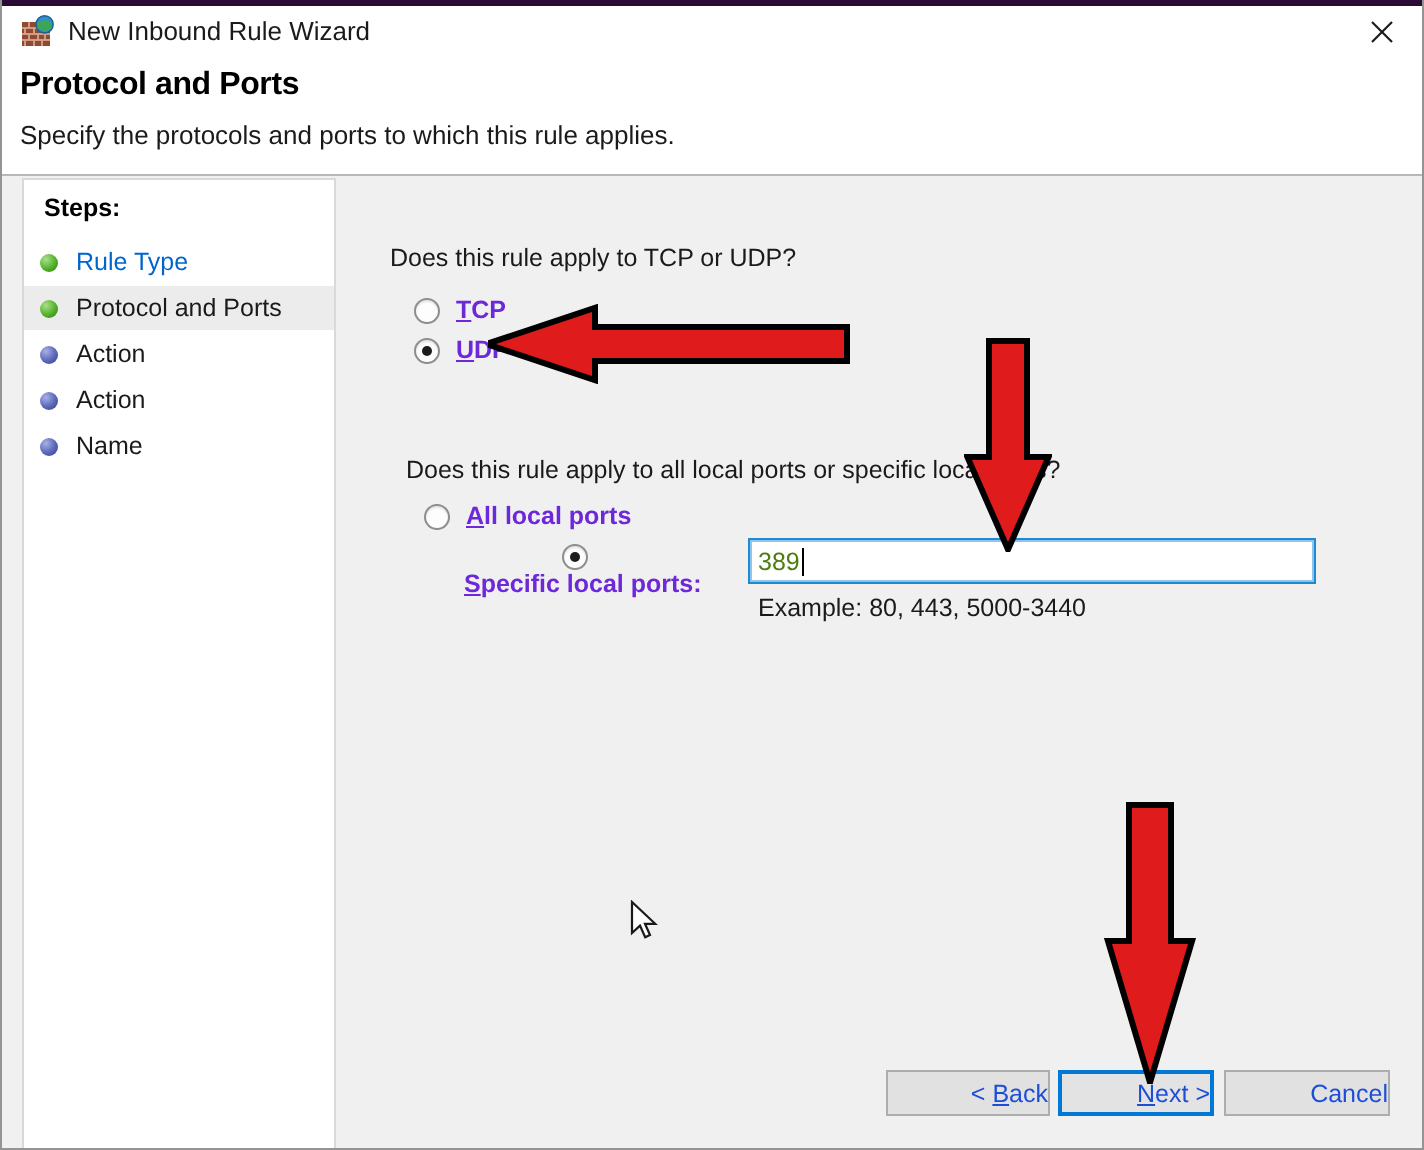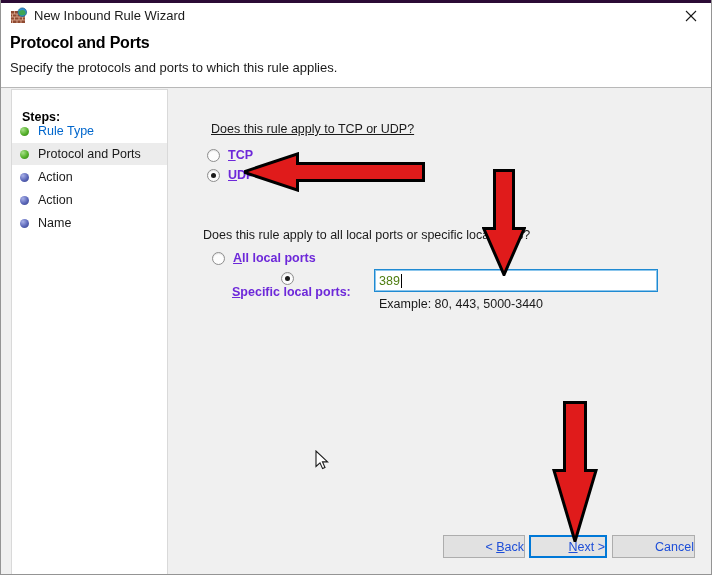--- a/index.html
+++ b/index.html
@@ -82,21 +82,21 @@
 
   
   .sidebar {
     position: absolute; left: 10px; top: 1px;
     width: 157px; height: 486px;
     background: #ffffff;
     border: 1px solid #d9d9d9;
     border-bottom: none;
   }
   .steps-title {
-    position: absolute; left: 10px; top: 20px;
+    position: absolute; left: 10px; top: 7px;
     font-size: 12.5px; font-weight: bold; color: #000000;
   }
   .step {
     position: absolute; left: 0; width: 155px; height: 22px;
     display: flex; align-items: center;
   }
   .step.active { background: #ececec; }
   .bullet {
     margin-left: 8px;
     width: 9px; height: 9px; border-radius: 50%;
@@ -116,21 +116,21 @@
   .step-label.link { color: #0066cc; }
 
   
   .content {
     position: absolute; left: 175px; top: 0px;
     width: 537px; height: 487px;
     background: #f0f0f0;
   }
 
   .q { position: absolute; font-size: 12.5px; color: #1a1a1a; white-space: nowrap; }
-  .q1 { left: 35px; top: 34px; text-decoration: underline; }
+  .q1 { left: 19px; top: 34px; }
   .q2 { left: 27px; top: 140px; }
 
   .radio-row {
     position: absolute; display: flex; align-items: center;
   }
   .radio {
     width: 13px; height: 13px; border-radius: 50%;
     background: #fdfdfd;
     border: 1px solid #8d8d8d;
     position: relative;

